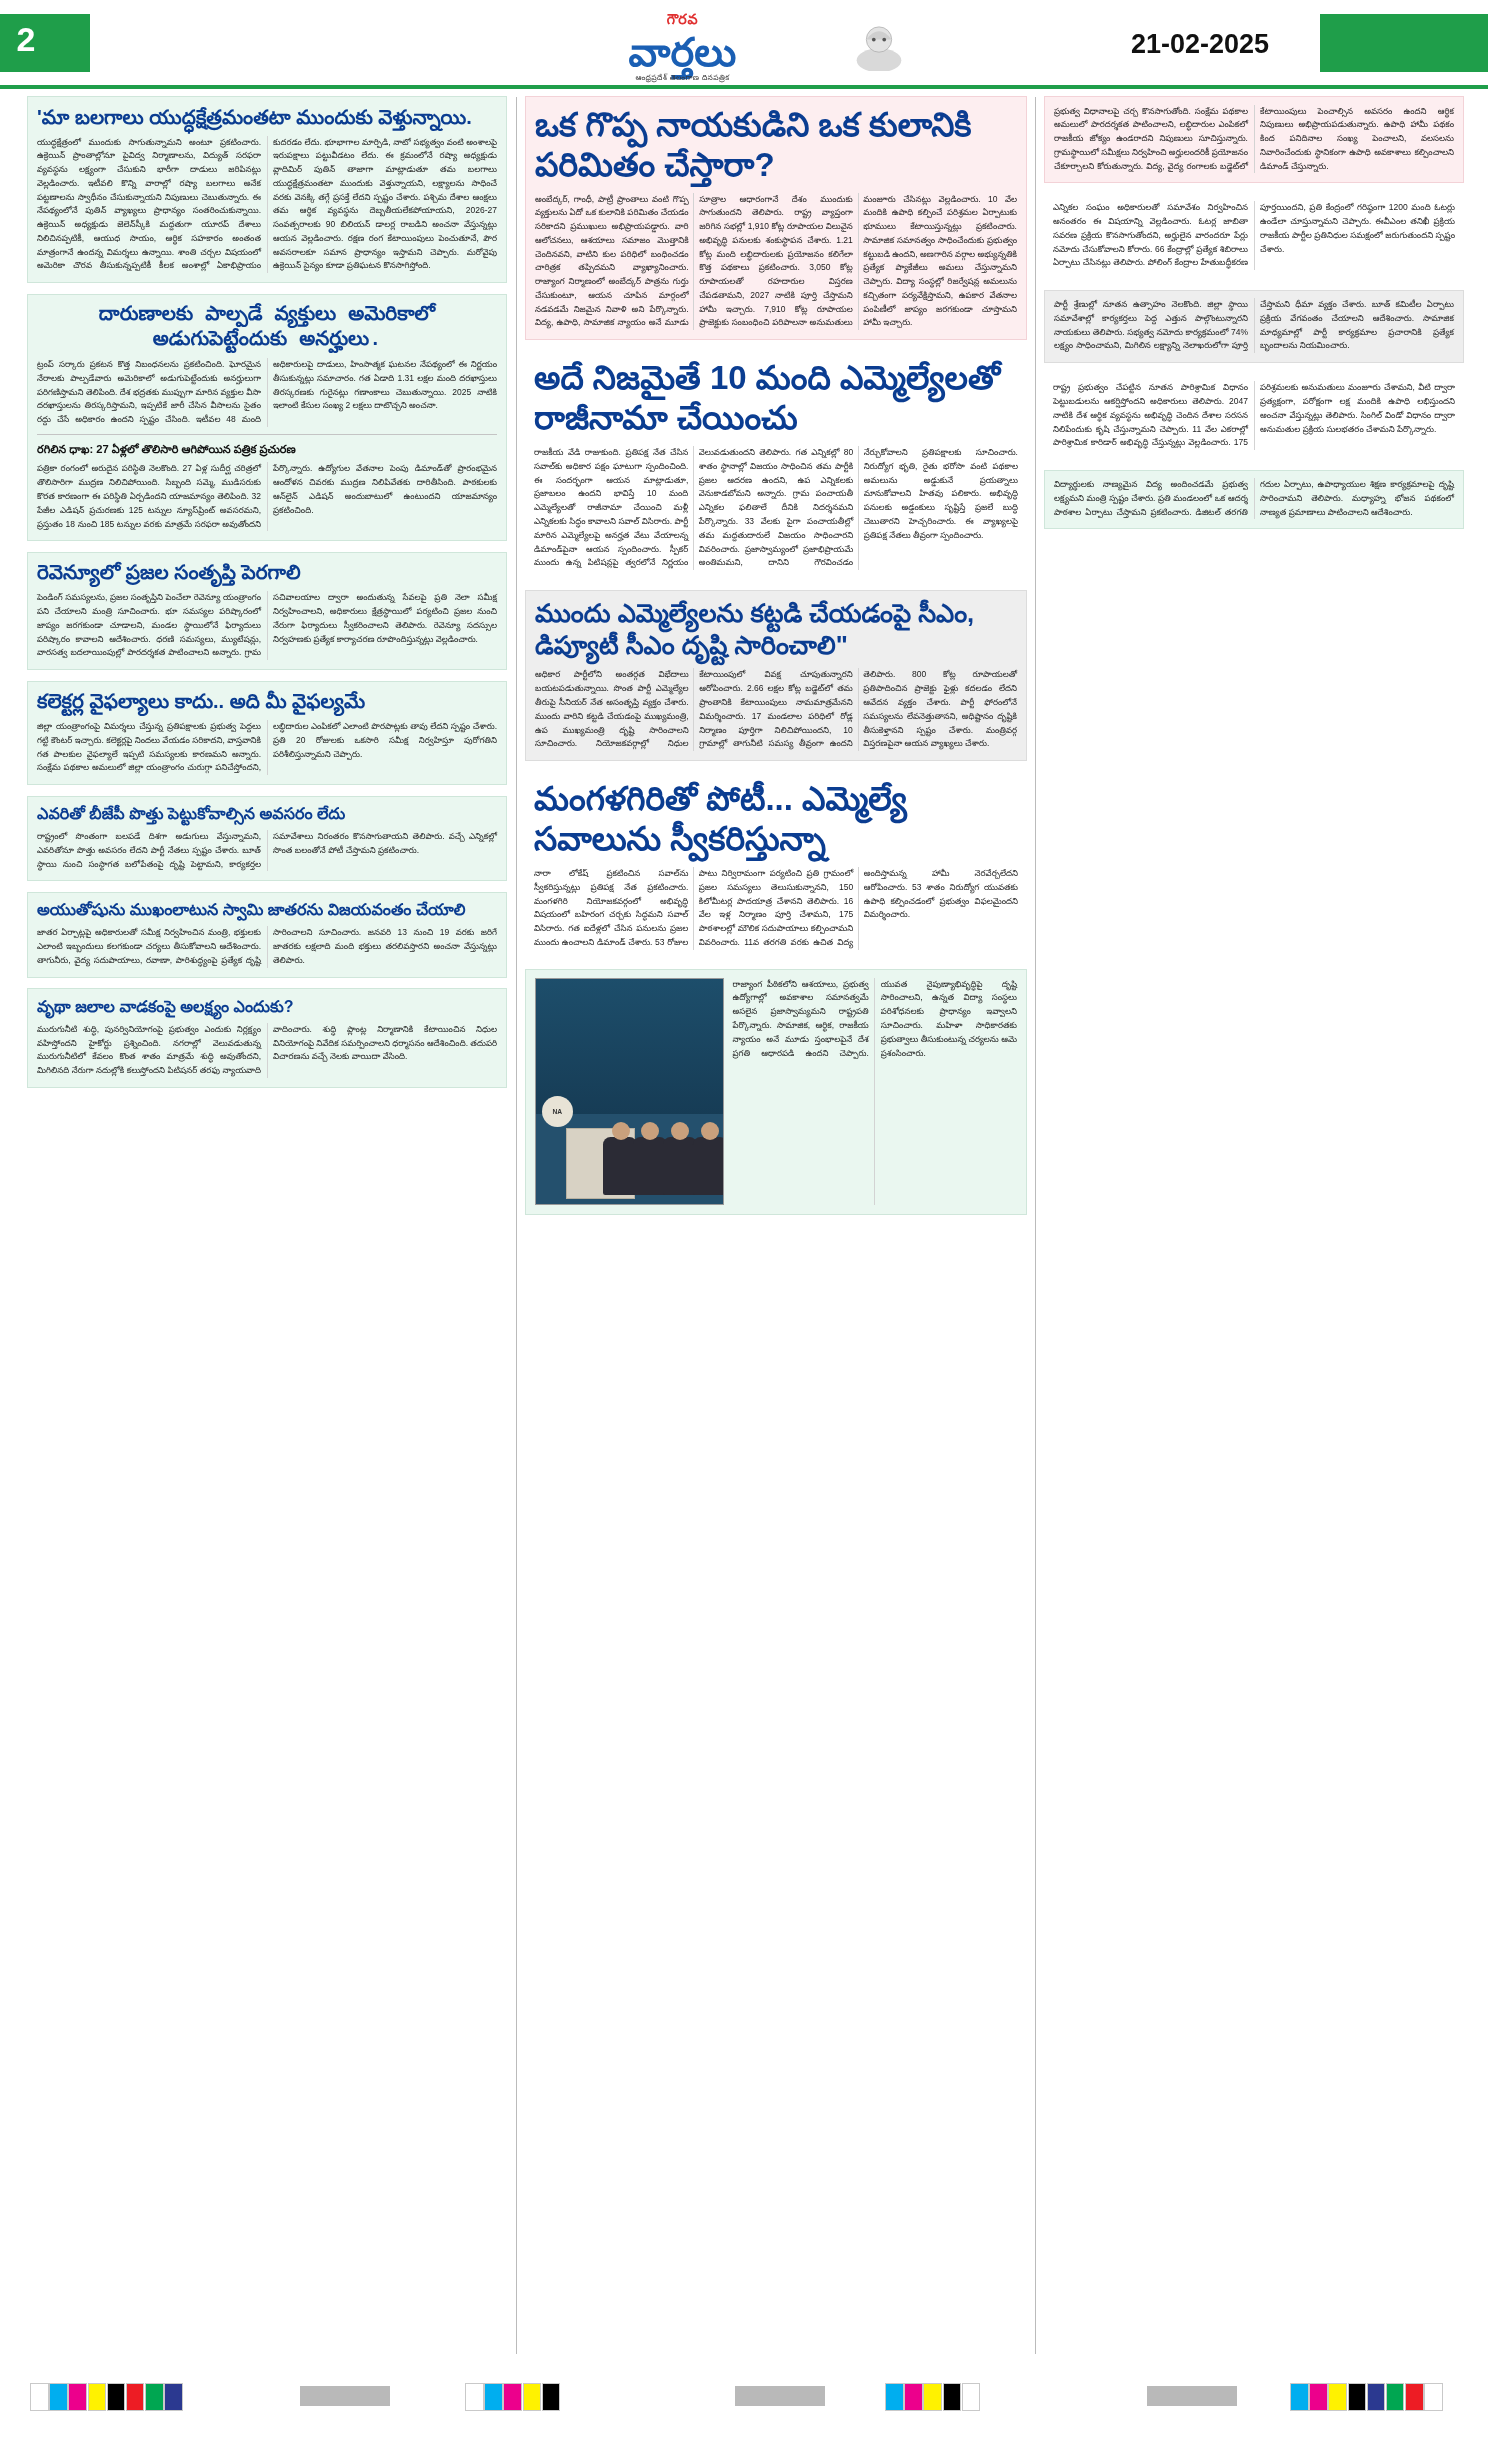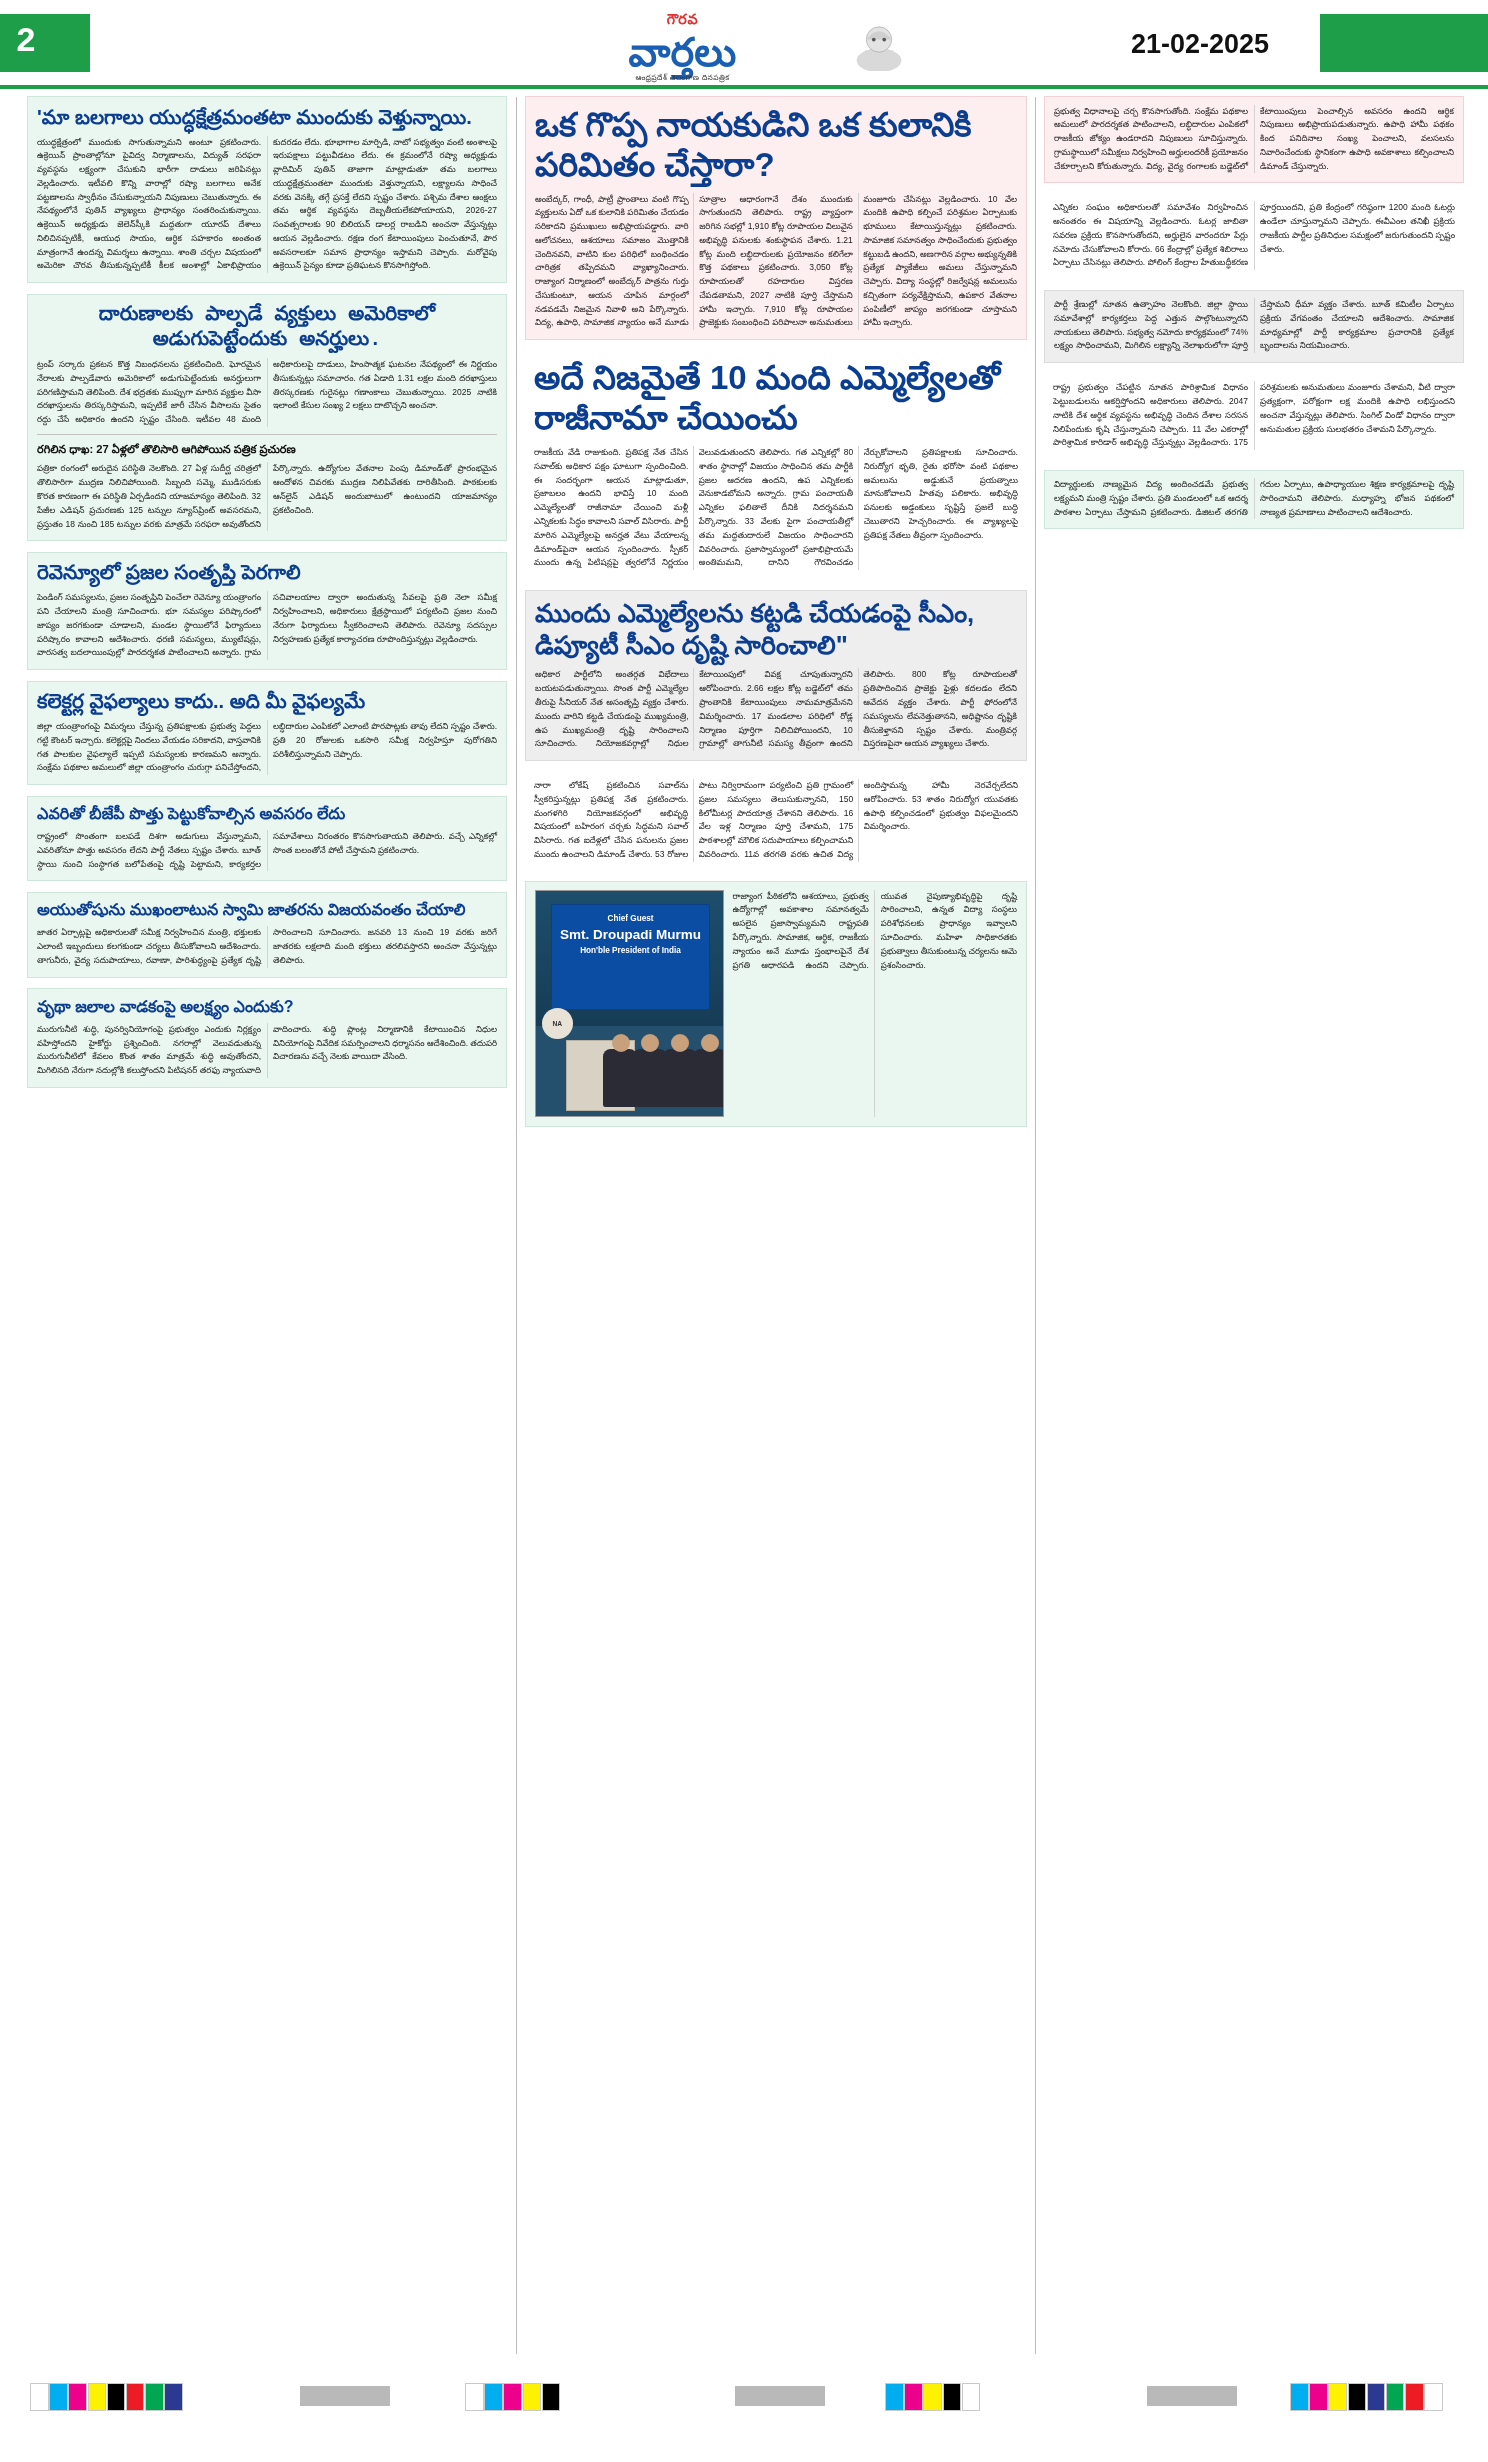--- a/index.html
+++ b/index.html
@@ -169,37 +169,31 @@
 
     <div class="block tint-gray">
       <div class="pad">
         <h2 class="hl">ముందు ఎమ్మెల్యేలను కట్టడి చేయడంపై సీఎం, డిప్యూటీ సీఎం దృష్టి సారించాలి"</h2>
         <div class="body-txt three-col cols-rule">అధికార పార్టీలోని అంతర్గత విభేదాలు బయటపడుతున్నాయి. సొంత పార్టీ ఎమ్మెల్యేల తీరుపై సీనియర్ నేత అసంతృప్తి వ్యక్తం చేశారు. ముందు వారిని కట్టడి చేయడంపై ముఖ్యమంత్రి, ఉప ముఖ్యమంత్రి దృష్టి సారించాలని సూచించారు. నియోజకవర్గాల్లో నిధుల కేటాయింపులో వివక్ష చూపుతున్నారని ఆరోపించారు. 2.66 లక్షల కోట్ల బడ్జెట్‌లో తమ ప్రాంతానికి కేటాయింపులు నామమాత్రమేనని విమర్శించారు. 17 మండలాల పరిధిలో రోడ్ల నిర్మాణం పూర్తిగా నిలిచిపోయిందని, 10 గ్రామాల్లో తాగునీటి సమస్య తీవ్రంగా ఉందని తెలిపారు. 800 కోట్ల రూపాయలతో ప్రతిపాదించిన ప్రాజెక్టు ఫైళ్లు కదలడం లేదని ఆవేదన వ్యక్తం చేశారు. పార్టీ ఫోరంలోనే సమస్యలను లేవనెత్తుతానని, అధిష్టానం దృష్టికి తీసుకెళ్తానని స్పష్టం చేశారు. మంత్రివర్గ విస్తరణపైనా ఆయన వ్యాఖ్యలు చేశారు.</div>
       </div>
     </div>
 
     <div class="block tint-white">
       <div class="pad">
+        <h1 class="hl">మంగళగిరితో పోటీ... ఎమ్మెల్యే సవాలును స్వీకరిస్తున్నా</h1>
         <div class="body-txt three-col cols-rule">నారా లోకేష్ ప్రకటించిన సవాల్‌ను స్వీకరిస్తున్నట్లు ప్రతిపక్ష నేత ప్రకటించారు. మంగళగిరి నియోజకవర్గంలో అభివృద్ధి విషయంలో బహిరంగ చర్చకు సిద్ధమని సవాల్ విసిరారు. గత ఐదేళ్లలో చేసిన పనులను ప్రజల ముందు ఉంచాలని డిమాండ్ చేశారు. 53 రోజుల పాటు నిర్విరామంగా పర్యటించి ప్రతి గ్రామంలో ప్రజల సమస్యలు తెలుసుకున్నానని, 150 కిలోమీటర్ల పాదయాత్ర చేశానని తెలిపారు. 16 వేల ఇళ్ల నిర్మాణం పూర్తి చేశామని, 175 పాఠశాలల్లో మౌలిక సదుపాయాలు కల్పించామని వివరించారు. 11వ తరగతి వరకు ఉచిత విద్య అందిస్తామన్న హామీ నెరవేర్చలేదని ఆరోపించారు. 53 శాతం నిరుద్యోగ యువతకు ఉపాధి కల్పించడంలో ప్రభుత్వం విఫలమైందని విమర్శించారు.</div>
       </div>
     </div>
 
     <div class="block tint-mint">
       <div class="pad">
         <div style="display:flex;gap:10.5px;">
           <div style="width:187px;flex:0 0 187px;">
             <div class="photo">
               <div class="ph-sky"></div>
-              <div class="ph-banner">
-                <div class="bt">
-                  <span>Chief Guest</span>
-                  <span class="big">Smt. Droupadi Murmu</span>
-                  <span>Hon'ble President of India</span>
-                </div>
-              </div>
               <div class="ph-stage"></div>
               <div class="ph-seal">NA</div>
               <div class="ph-podium"></div>
               <div class="ph-person" style="left:36%;"></div>
               <div class="ph-person" style="left:52%;"></div>
               <div class="ph-person" style="left:68%;"></div>
               <div class="ph-person" style="left:84%;"></div>
             </div>
           </div>
           <div class="body-txt two-col cols-rule" style="flex:1;">రాజ్యాంగ పీఠికలోని ఆశయాలు, ప్రభుత్వ ఉద్యోగాల్లో అవకాశాల సమానత్వమే అసలైన ప్రజాస్వామ్యమని రాష్ట్రపతి పేర్కొన్నారు. సామాజిక, ఆర్థిక, రాజకీయ న్యాయం అనే మూడు స్తంభాలపైనే దేశ ప్రగతి ఆధారపడి ఉందని చెప్పారు. యువత నైపుణ్యాభివృద్ధిపై దృష్టి సారించాలని, ఉన్నత విద్యా సంస్థలు పరిశోధనలకు ప్రాధాన్యం ఇవ్వాలని సూచించారు. మహిళా సాధికారతకు ప్రభుత్వాలు తీసుకుంటున్న చర్యలను ఆమె ప్రశంసించారు.</div>

